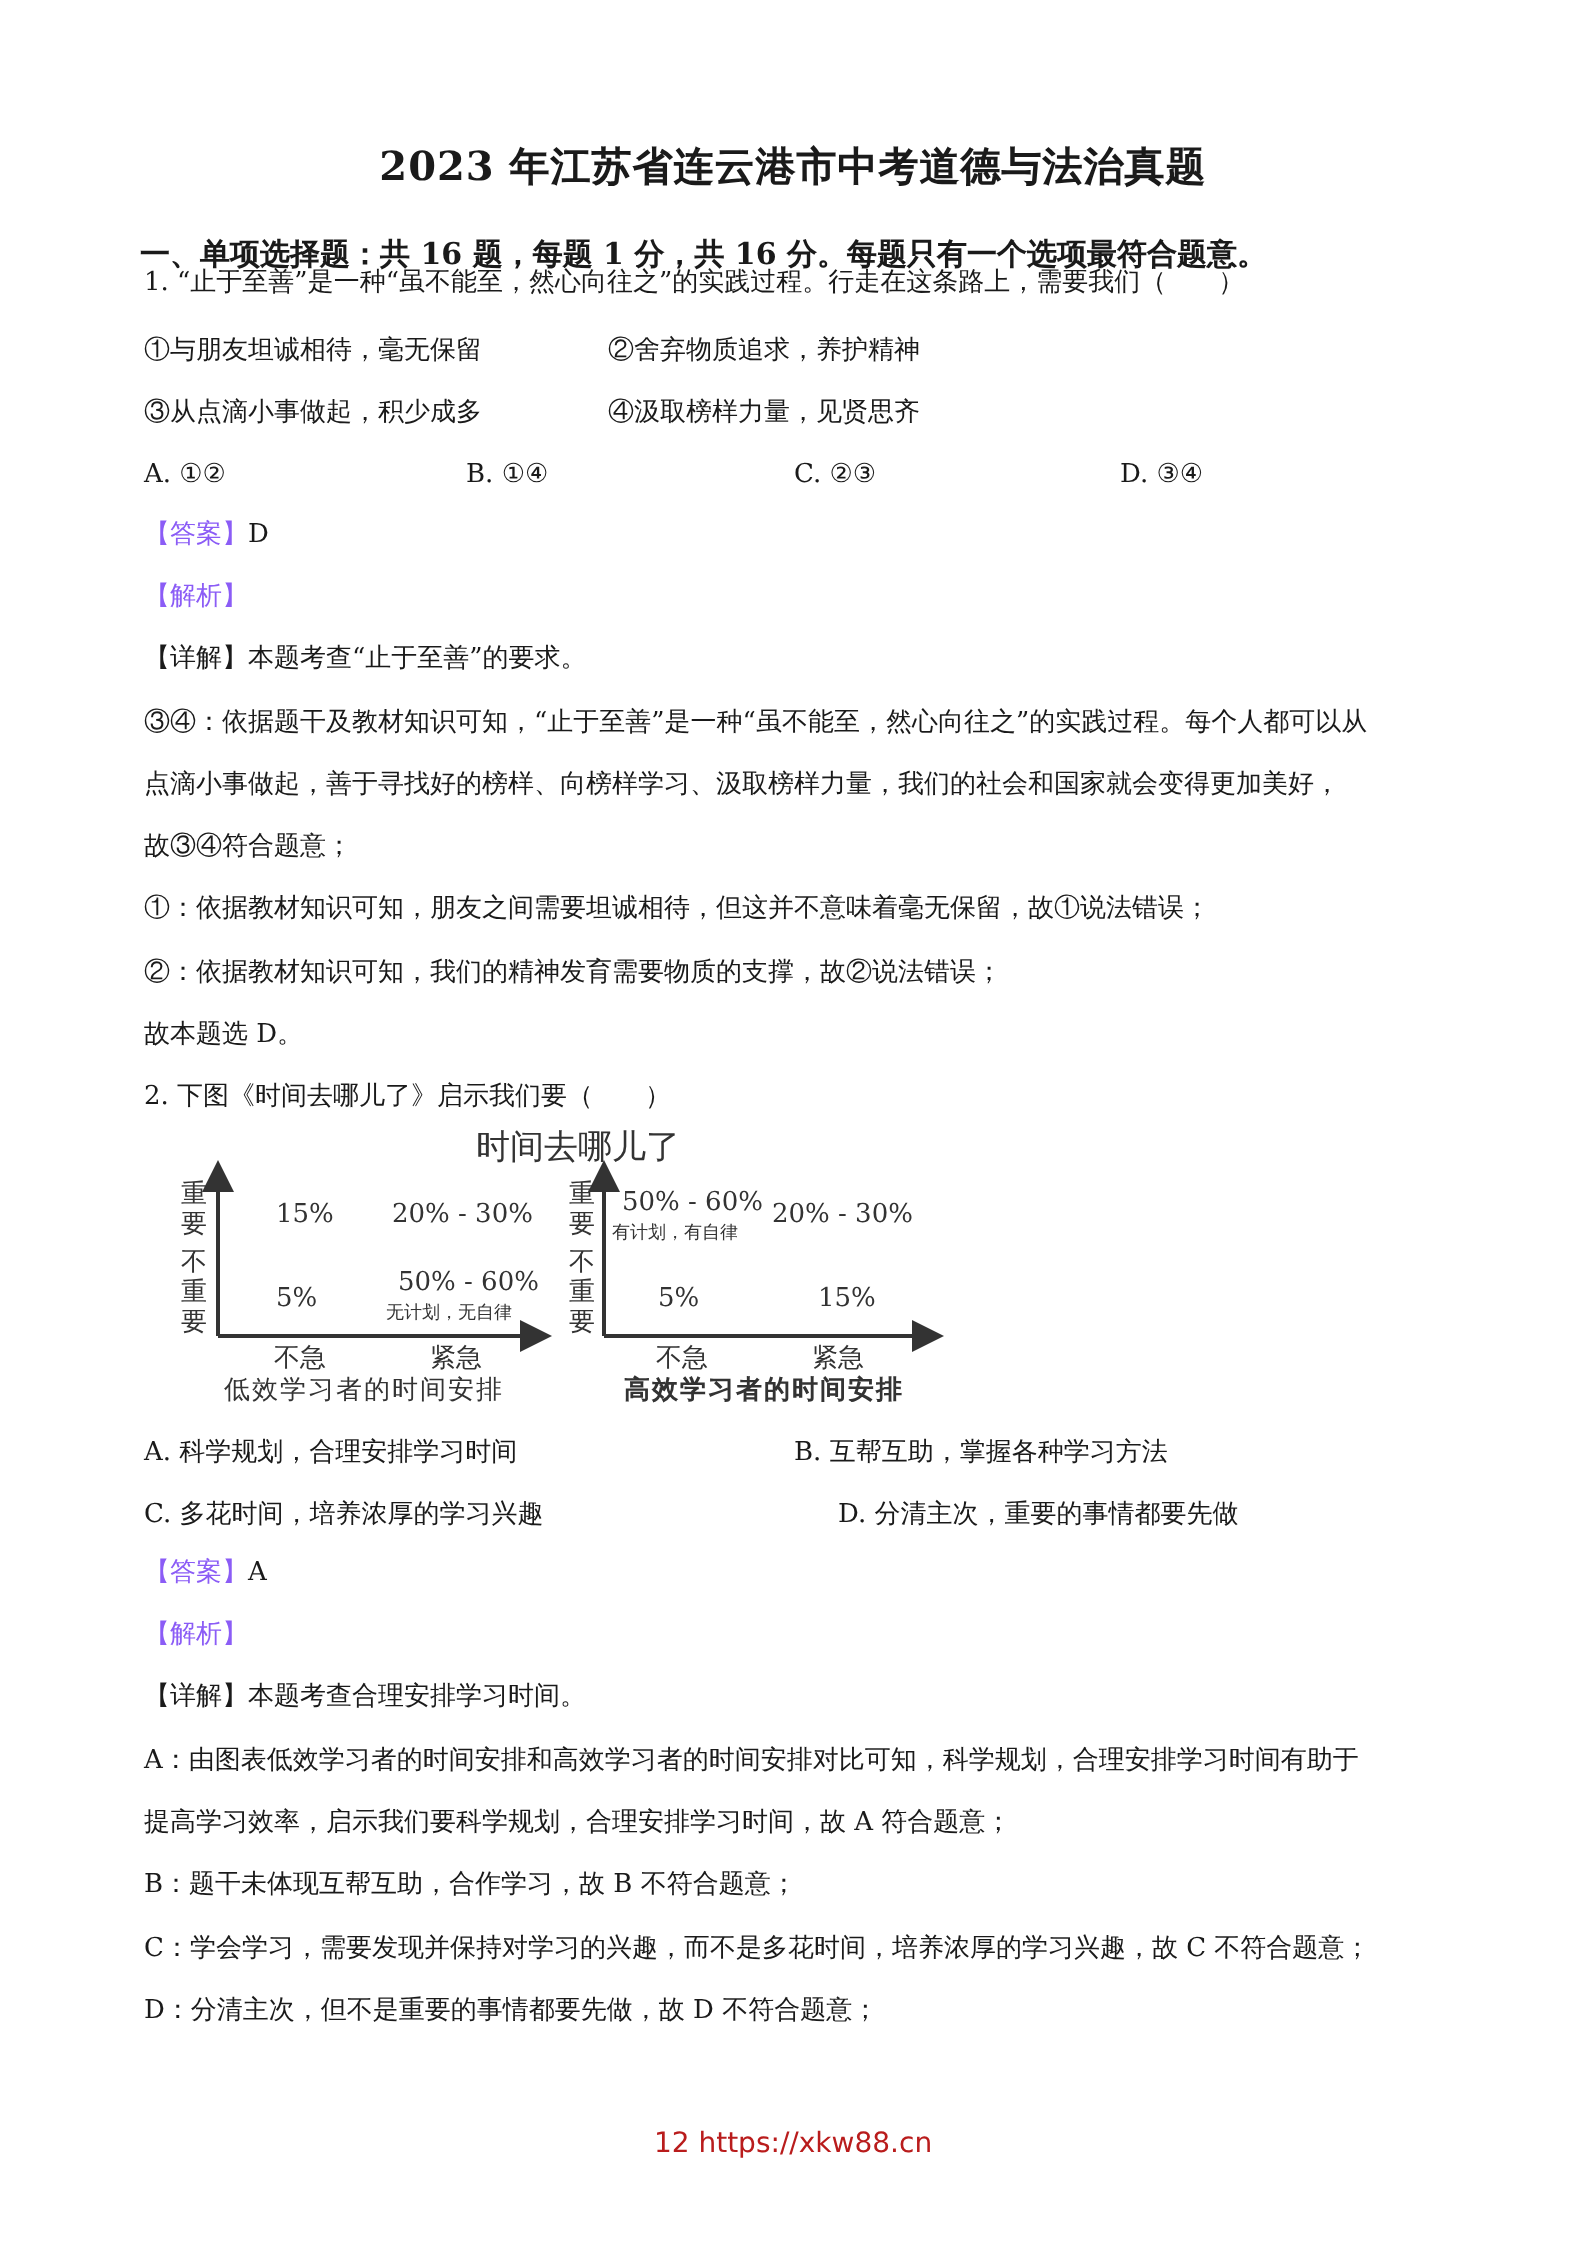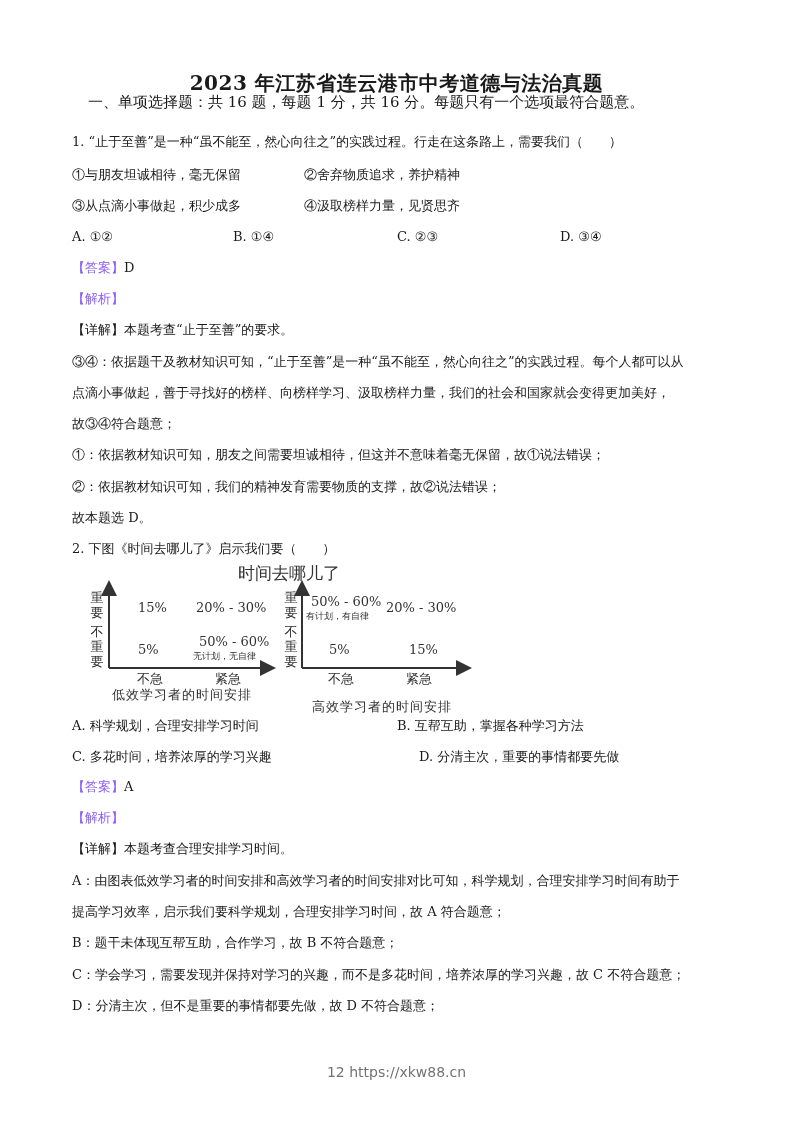--- a/index.html
+++ b/index.html
@@ -1,26 +1,26 @@
 <!DOCTYPE html>
 <html><head>
 <meta charset="utf-8">
 <style>
   html, body { margin: 0; padding: 0; background: #ffffff; }
   body { width: 793px; height: 1122px; position: relative; overflow: hidden;
          font-family: "DejaVu Serif", "Liberation Serif", serif; color: #1a1a1a; }
   .page { position: absolute; left: 0; top: 0; width: 793px; height: 1122px; }
   .title { position: absolute; top: 70px; left: 0; width: 793px; text-align: center;
            font-size: 20px; font-weight: bold; letter-spacing: 0.5px; }
-  .section { position: absolute; left: 70px; top: 93px; font-size: 15px; font-weight: normal; margin-left: 18px; }
+  .section { position: absolute; left: 70px; top: 118px; font-size: 15px; font-weight: bold; }
   .line { position: absolute; left: 72px; font-size: 13px; line-height: 16px; white-space: nowrap; }
   .blue { color: #8b5cf6; }
   .opt { position: absolute; font-size: 13px; white-space: nowrap; }
   .footer { position: absolute; top: 1064px; left: 0; width: 793px; text-align: center;
-            font-family: "DejaVu Sans", "Liberation Sans", sans-serif; font-size: 14px; color: #737373; }
+            font-family: "DejaVu Sans", "Liberation Sans", sans-serif; font-size: 14px; color: #b91c1c; }
   
   .diagram { position: absolute; left: 82px; top: 562px; width: 400px; height: 142px;
              font-family: "DejaVu Sans", "Liberation Sans", sans-serif; color: #333; }
   .dg-title { position: absolute; left: 156px; top: 0px; font-size: 17px; }
   .vlabel { position: absolute; font-size: 13px; line-height: 15px; width: 14px; text-align: center; }
   .cell { position: absolute; font-size: 13px; white-space: nowrap; font-family: "DejaVu Serif", serif; }
   .note { position: absolute; font-size: 9px; white-space: nowrap; }
   .xlabel { position: absolute; font-size: 13px; }
   .caption { position: absolute; font-size: 13px; letter-spacing: 1px; white-space: nowrap; }
   svg.axes { position: absolute; left: 0; top: 0; }
@@ -90,21 +90,21 @@
 
     <div class="vlabel" style="left:202px; top:28px;">重要</div>
     <div class="vlabel" style="left:202px; top:62px;">不重要</div>
     <div class="cell" style="left:229px; top:32px;">50% - 60%</div>
     <div class="note" style="left:224px; top:48px;">有计划，有自律</div>
     <div class="cell" style="left:304px; top:38px;">20% - 30%</div>
     <div class="cell" style="left:247px; top:80px;">5%</div>
     <div class="cell" style="left:327px; top:80px;">15%</div>
     <div class="xlabel" style="left:246px; top:108px;">不急</div>
     <div class="xlabel" style="left:324px; top:108px;">紧急</div>
-    <div class="caption" style="left:230px; top:136px;">高效学习者的时间安排</div>
+    <div class="caption" style="left:230px; top:124px;font-weight:bold;">高效学习者的时间安排</div>
   </div>
 
   <div class="opt" style="left:72px; top:717px;">A. 科学规划，合理安排学习时间</div>
   <div class="opt" style="left:397px; top:717px;">B. 互帮互助，掌握各种学习方法</div>
   <div class="opt" style="left:72px; top:748px;">C. 多花时间，培养浓厚的学习兴趣</div>
   <div class="opt" style="left:419px; top:748px;">D. 分清主次，重要的事情都要先做</div>
 
   <div class="line" style="top:779px;">
     <span class="blue">【答案】</span><span>A</span>
   </div>

